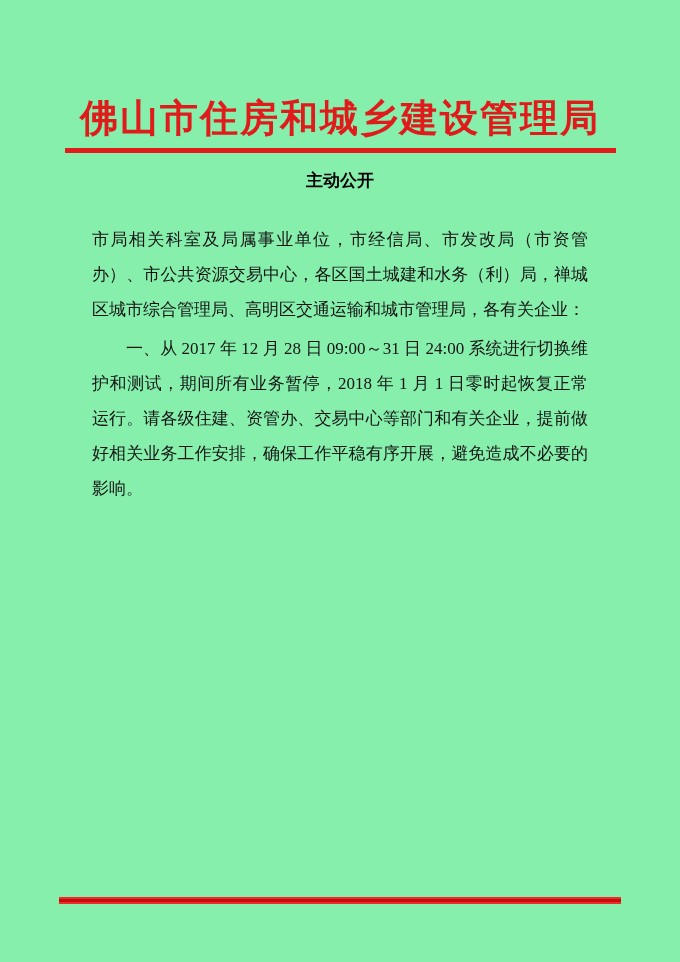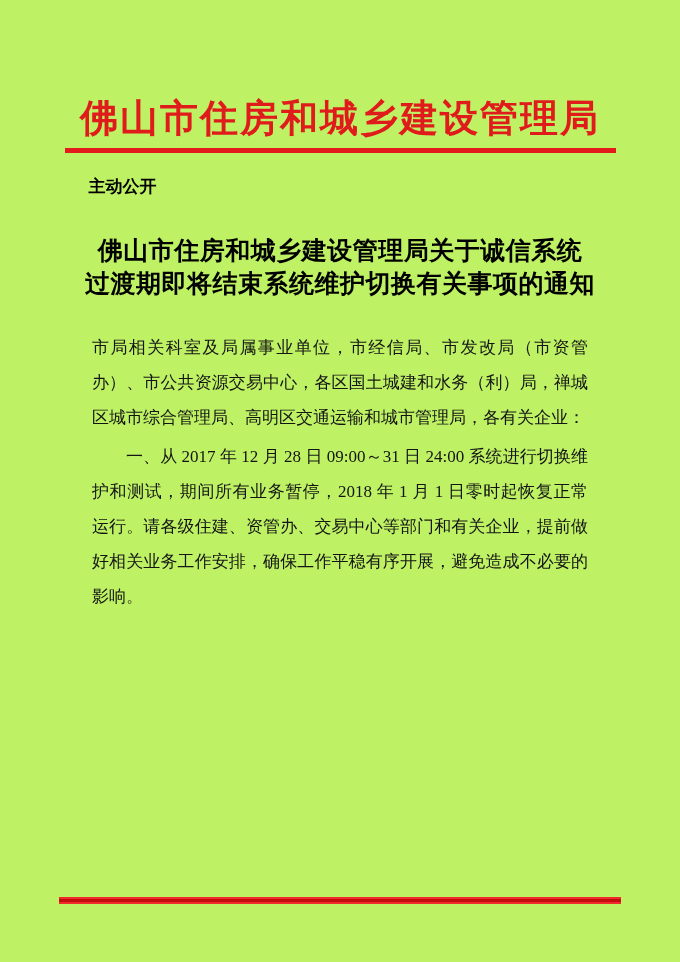--- a/index.html
+++ b/index.html
@@ -4,21 +4,21 @@
 <style>
   html, body {
     margin: 0;
     padding: 0;
     background: #ffffff;
   }
   .page {
     position: relative;
     width: 680px;
     height: 962px;
-    background: #bef264;
+    background: #86efac;
     overflow: hidden;
     color: #111111;
   }
   .agency-name {
     margin: 96px auto 0;
     text-align: center;
     white-space: nowrap;
     color: #e01b1b;
     font-family: "Liberation Serif", "DejaVu Serif", serif;
     font-weight: bold;
@@ -27,23 +27,23 @@
     letter-spacing: 2px;
   }
   .header-rule {
     width: 551px;
     height: 5px;
     margin: 8px auto 0;
     background: #e31b1b;
   }
   .info-row {
     width: 503px;
-    margin: 22px auto 0;
+    margin: 16px auto 0;
     display: flex;
-    justify-content: flex-start;
+    justify-content: center;
     align-items: baseline;
   }
   .disclosure {
     font-family: "Liberation Sans", "DejaVu Sans", sans-serif;
     font-weight: bold;
     font-size: 17px;
     color: #000000;
   }
   .doc-number {
     font-family: "Liberation Serif", "DejaVu Serif", serif;
@@ -94,24 +94,20 @@
 <div class="page">
 
   <div class="agency-name">佛山市住房和城乡建设管理局</div>
 
   <div class="header-rule"></div>
 
   <div class="info-row">
     <span class="disclosure">主动公开</span>
   </div>
 
-  <h1 class="doc-title">
-    <span>佛山市住房和城乡建设管理局关于诚信系统</span><br>
-    <span>过渡期即将结束系统维护切换有关事项的通知</span>
-  </h1>
 
   <div class="body-text">
     <p>市局相关科室及局属事业单位，市经信局、市发改局（市资管办）、市公共资源交易中心，各区国土城建和水务（利）局，禅城区城市综合管理局、高明区交通运输和城市管理局，各有关企业：</p>
     <p class="indent">一、从 2017 年 12 月 28 日 09:00～31 日 24:00 系统进行切换维护和测试，期间所有业务暂停，2018 年 1 月 1 日零时起恢复正常运行。请各级住建、资管办、交易中心等部门和有关企业，提前做好相关业务工作安排，确保工作平稳有序开展，避免造成不必要的影响。</p>
   </div>
 
   <div class="footer-rule"></div>
 
 </div>
 

